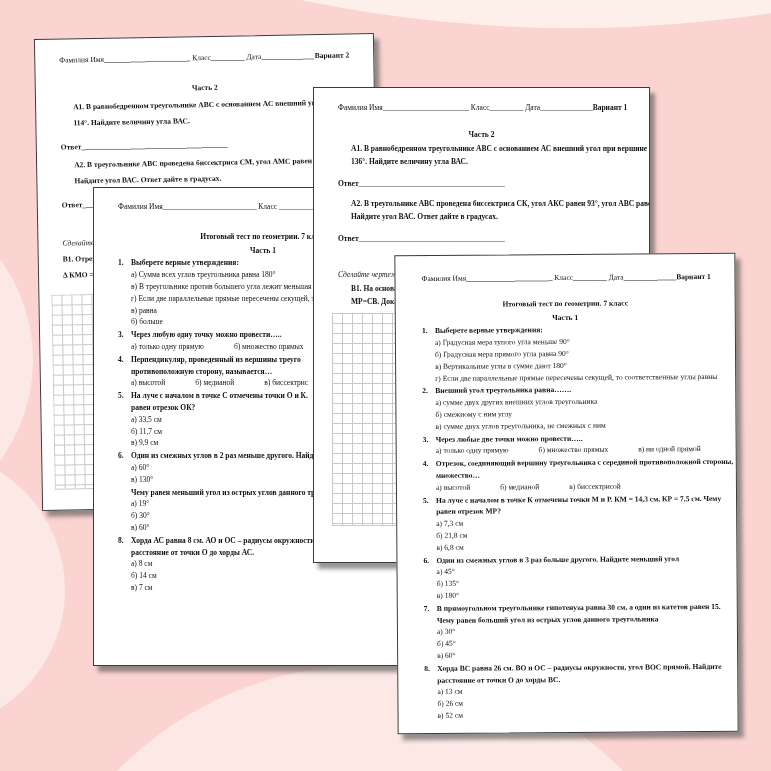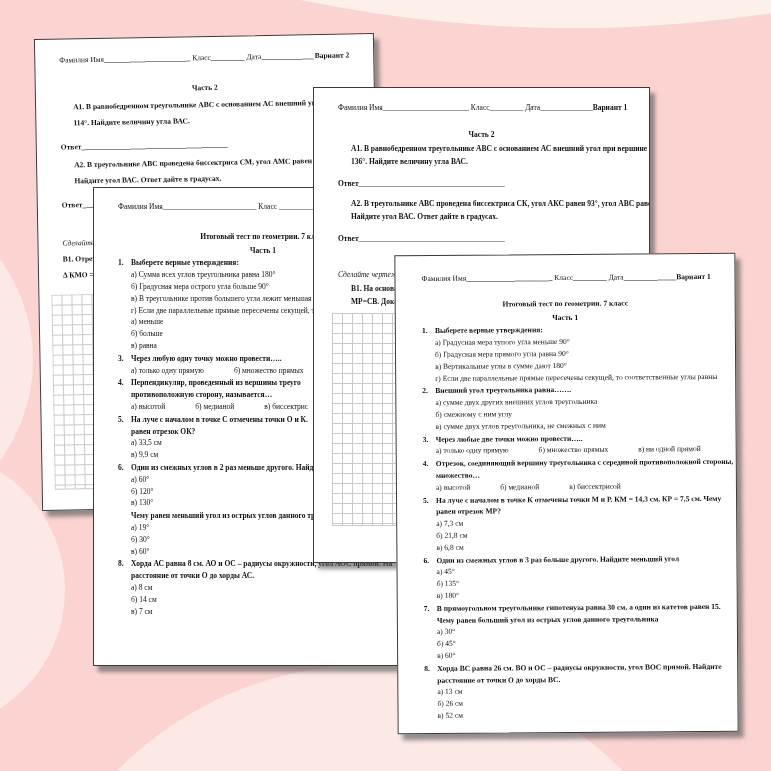--- a/index.html
+++ b/index.html
@@ -82,26 +82,24 @@
   <div class="content">
       <div class="hdr ln">
         <span>Фамилия Имя_________________________ Класс _________ Д</span>
       </div>
       <div class="ttl b ln">Итоговый тест по геометрии. 7 класс</div>
       <div class="ttl b ln">Часть 1</div>
       <div class="q">
         <div class="ln b ql"><span class="qnum">1.</span><span>Выберете верные утверждения:</span></div>
       </div>
       <div class="ln opt">а) Сумма всех углов треугольника равна 180°</div>
-      <div class="ln opt">б) Градусная мера острого угла больше 90°</div>
       <div class="ln opt">в) В треугольнике против большего угла лежит меньшая ст</div>
       <div class="ln opt">г) Если две параллельные прямые пересечены секущей, то</div>
-      <div class="ln opt">а) меньше</div>
+      <div class="ln opt">в) равна</div>
       <div class="ln opt">б) больше</div>
-      <div class="ln opt">в) равна</div>
       <div class="q">
         <div class="ln b ql"><span class="qnum">3.</span><span>Через любую одну точку можно провести…..</span></div>
       </div>
       <div class="ln opt row">
         <span>а) только одну прямую</span>
         <span>б) множество прямых</span>
       </div>
       <div class="q">
         <div class="ln b ql"><span class="qnum">4.</span><span>Перпендикуляр, проведенный из вершины треуго</span></div>
         <div class="ln b ql"><span>противоположную сторону, называется…</span></div>
@@ -109,26 +107,26 @@
       <div class="ln opt row">
         <span>а) высотой</span>
         <span>б) медианой</span>
         <span>в) биссектрис</span>
       </div>
       <div class="q">
         <div class="ln b ql"><span class="qnum">5.</span><span>На луче с началом в точке С отмечены точки О и К.</span></div>
         <div class="ln b ql"><span>равен отрезок ОК?</span></div>
       </div>
       <div class="ln opt">а) 33,5 см</div>
+      <div class="ln opt">б) 11,7 см</div>
       <div class="ln opt">в) 9,9 см</div>
       <div class="q">
         <div class="ln b ql"><span class="qnum">6.</span><span>Один из смежных углов в 2 раз меньше другого. Найди</span></div>
       </div>
       <div class="ln opt">а) 60°</div>
-      <div class="ln opt">б) 120°</div>
       <div class="ln opt">в) 130°</div>
       <div class="q">
         <div class="ln b ql"><span>Чему равен меньший угол из острых углов данного тре</span></div>
       </div>
       <div class="ln opt">а) 19°</div>
       <div class="ln opt">б) 30°</div>
       <div class="ln opt">в) 60°</div>
       <div class="q">
         <div class="ln b ql"><span class="qnum">8.</span><span>Хорда АС равна 8 см. АО и ОС – радиусы окружности, угол АОС прямой. На</span></div>
         <div class="ln b ql"><span>расстояние от точки О до хорды АС.</span></div>

